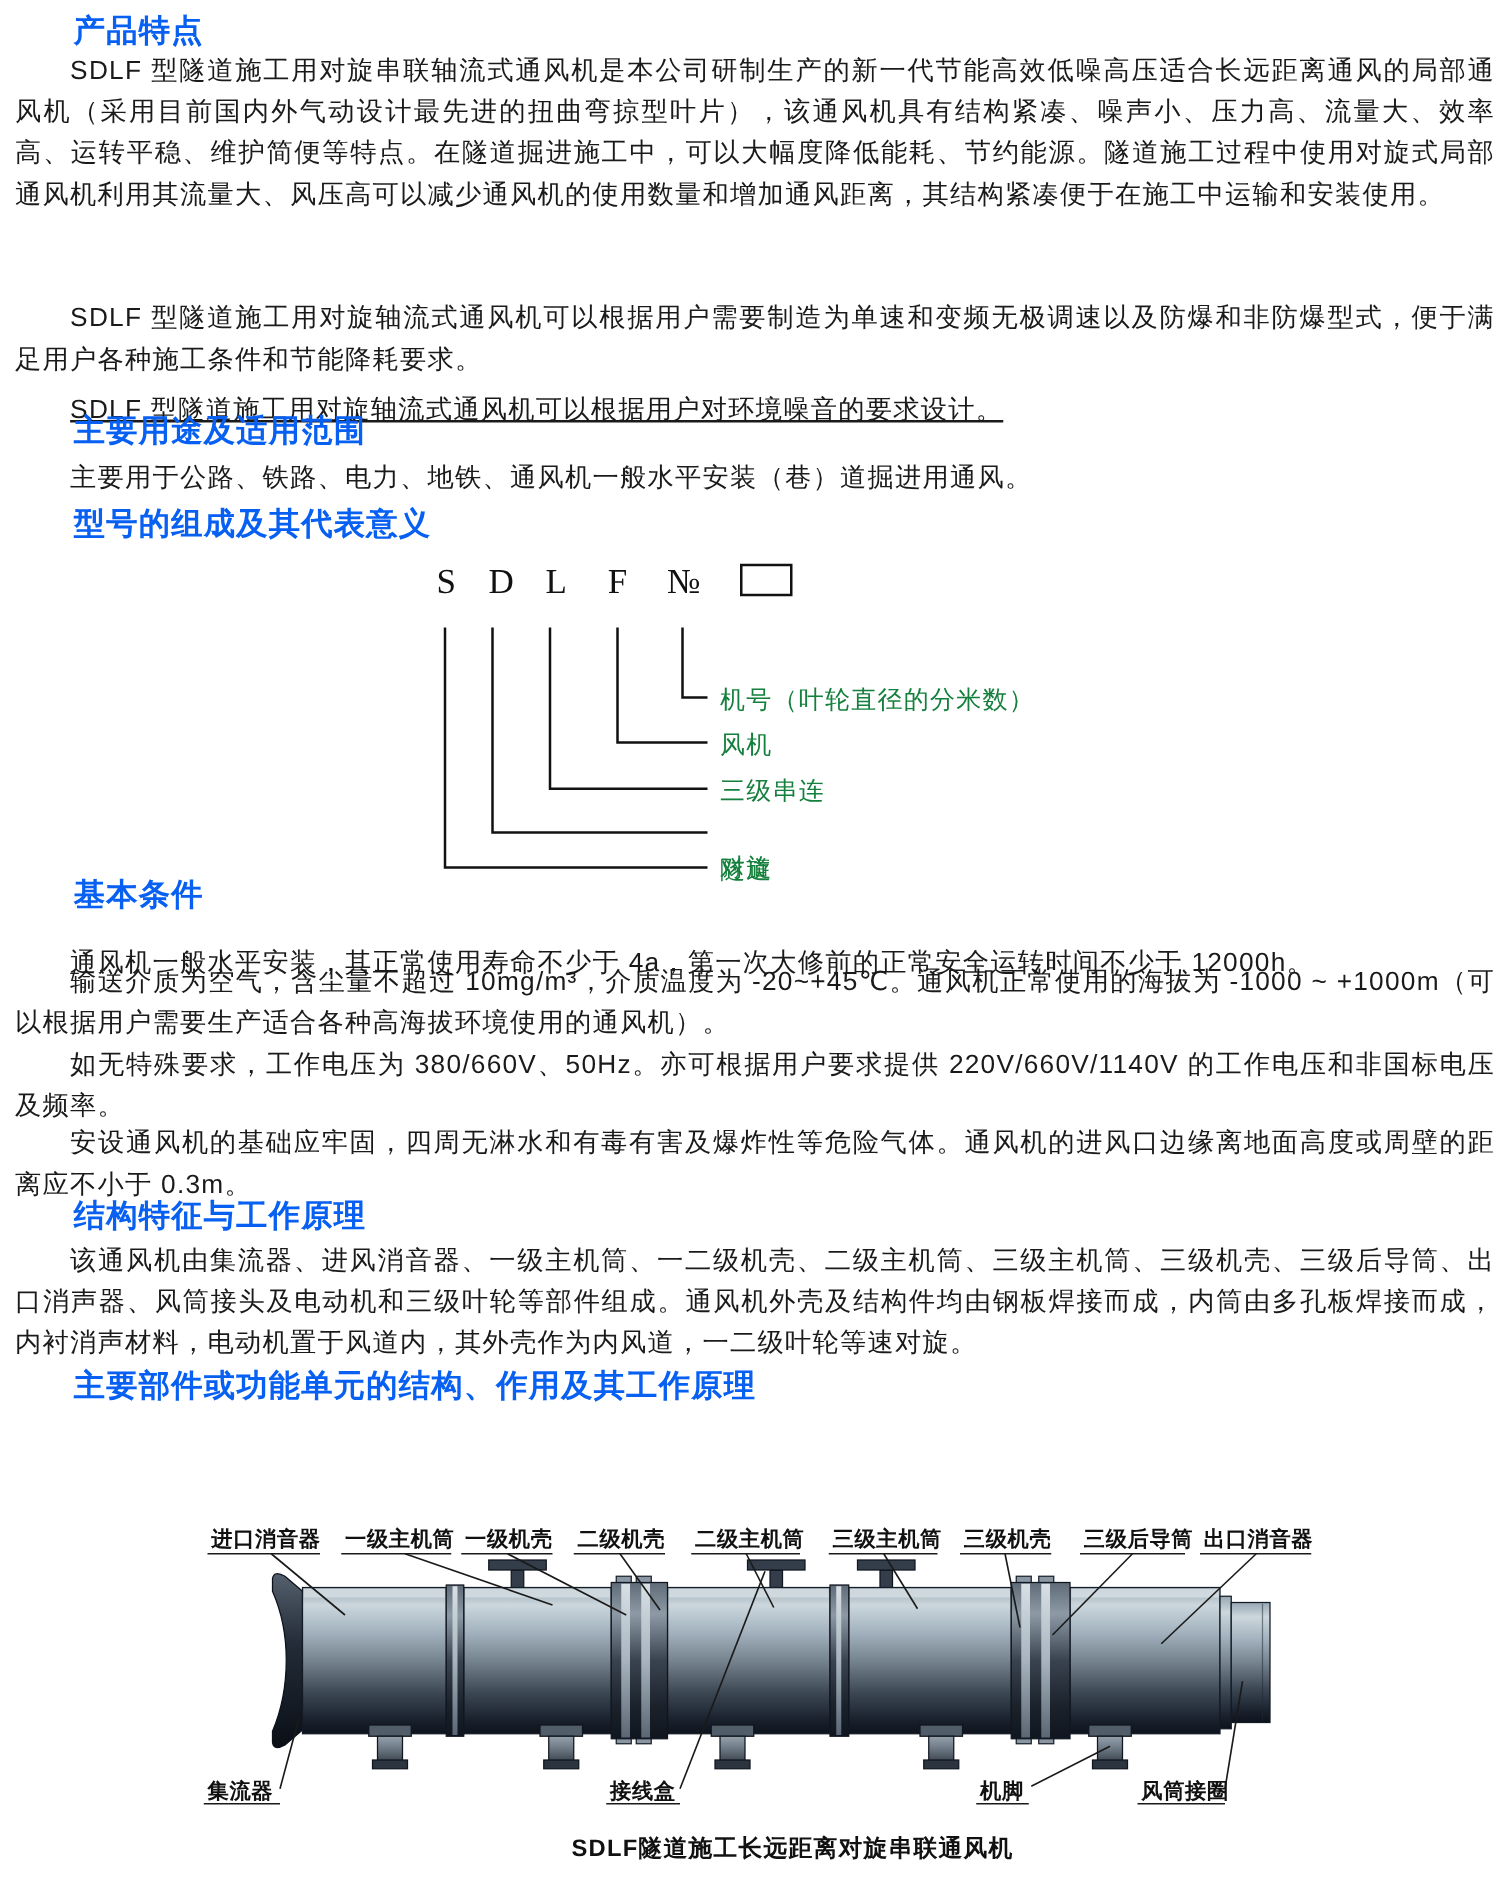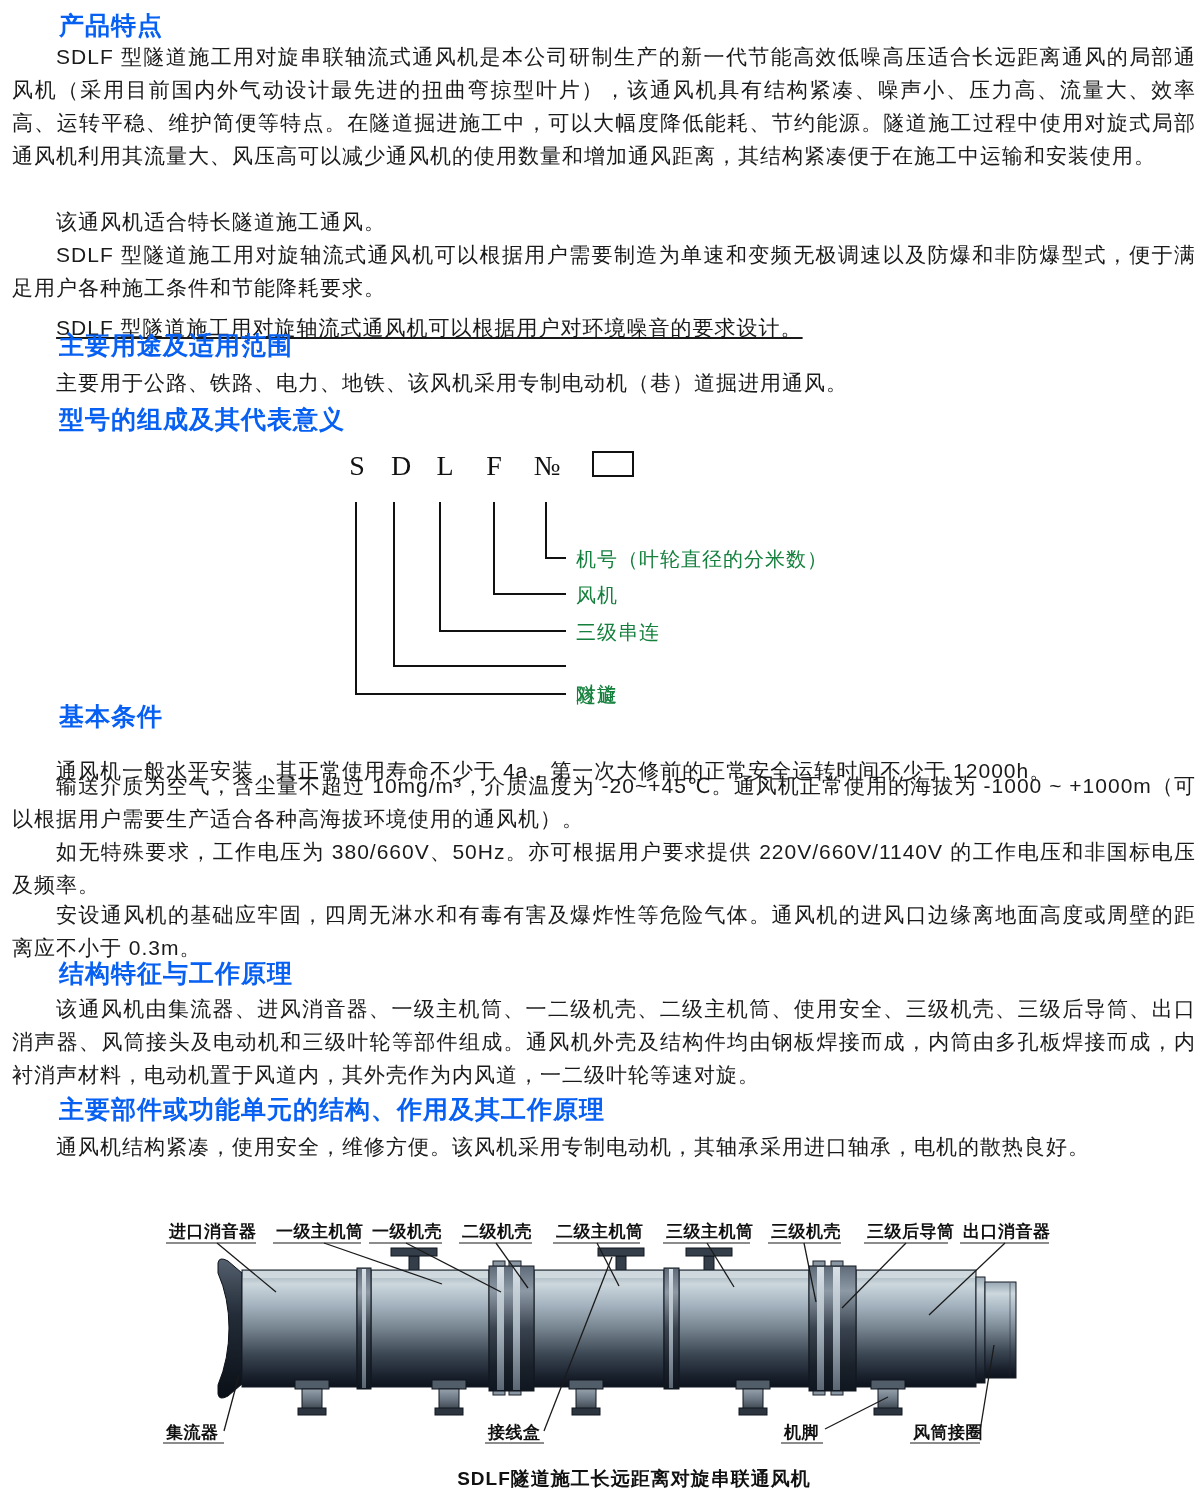--- a/index.html
+++ b/index.html
@@ -37,26 +37,25 @@
   .fan-label { font-size:17px; font-weight:600; fill:#111; letter-spacing:0.5px; }
   .fan-caption { font-size:19px; font-weight:600; fill:#111; letter-spacing:1px; }
 </style>
 </head>
 <body>
 
 <div class="page">
 
   <h2 class="sec-head abs" style="left:55px; top:10px;">产品特点</h2>
   <p class="body-text abs" style="left:8px; top:40px;">SDLF 型隧道施工用对旋串联轴流式通风机是本公司研制生产的新一代节能高效低噪高压适合长远距离通风的局部通风机（采用目前国内外气动设计最先进的扭曲弯掠型叶片），该通风机具有结构紧凑、噪声小、压力高、流量大、效率高、运转平稳、维护简便等特点。在隧道掘进施工中，可以大幅度降低能耗、节约能源。隧道施工过程中使用对旋式局部通风机利用其流量大、风压高可以减少通风机的使用数量和增加通风距离，其结构紧凑便于在施工中运输和安装使用。</p>
-  <p class="body-text abs" style="left:8px; top:205px;">该通风机适合特长隧道施工通风。</p>
   <p class="body-text abs" style="left:8px; top:238px;">SDLF 型隧道施工用对旋轴流式通风机可以根据用户需要制造为单速和变频无极调速以及防爆和非防爆型式，便于满足用户各种施工条件和节能降耗要求。</p>
   <p class="body-text abs" style="left:8px; top:311px;text-decoration:underline;">SDLF 型隧道施工用对旋轴流式通风机可以根据用户对环境噪音的要求设计。</p>
 
   <h2 class="sec-head abs" style="left:55px; top:330px;">主要用途及适用范围</h2>
-  <p class="body-text abs" style="left:8px; top:366px;">主要用于公路、铁路、电力、地铁、该风机采用专制电动机（巷）道掘进用通风。</p>
+  <p class="body-text abs" style="left:8px; top:366px;">主要用于公路、铁路、电力、地铁、通风机一般水平安装（巷）道掘进用通风。</p>
 
   <h2 class="sec-head abs" style="left:55px; top:404px;">型号的组成及其代表意义</h2>
 
   <div>
     <span class="model-letter" style="left:338px;">S</span>
     <span class="model-letter" style="left:382px;">D</span>
     <span class="model-letter" style="left:426px;">L</span>
     <span class="model-letter" style="left:475px;">F</span>
     <span class="model-letter" style="left:524px; width:38px;">№</span>
     <div class="model-box"></div>
@@ -78,24 +77,23 @@
     <div class="tree-label" style="top:682px;">隧道</div>
   </div>
 
   <h2 class="sec-head abs" style="left:55px; top:701px;">基本条件</h2>
   <p class="body-text abs" style="left:8px; top:736px;margin-top:18px;">通风机一般水平安装，其正常使用寿命不少于 4a，第一次大修前的正常安全运转时间不少于 12000h。</p>
   <p class="body-text abs" style="left:8px; top:769px;">输送介质为空气，含尘量不超过 10mg/m³，介质温度为 -20~+45℃。通风机正常使用的海拔为 -1000 ~ +1000m（可以根据用户需要生产适合各种高海拔环境使用的通风机）。</p>
   <p class="body-text abs" style="left:8px; top:835px;">如无特殊要求，工作电压为 380/660V、50Hz。亦可根据用户要求提供 220V/660V/1140V 的工作电压和非国标电压及频率。</p>
   <p class="body-text abs" style="left:8px; top:898px;">安设通风机的基础应牢固，四周无淋水和有毒有害及爆炸性等危险气体。通风机的进风口边缘离地面高度或周壁的距离应不小于 0.3m。</p>
 
   <h2 class="sec-head abs" style="left:55px; top:958px;">结构特征与工作原理</h2>
-  <p class="body-text abs" style="left:8px; top:992px;">该通风机由集流器、进风消音器、一级主机筒、一二级机壳、二级主机筒、使用安全、三级机壳、三级后导筒、出口消声器、风筒接头及电动机和三级叶轮等部件组成。通风机外壳及结构件均由钢板焊接而成，内筒由多孔板焊接而成，内衬消声材料，电动机置于风道内，其外壳作为内风道，一二级叶轮等速对旋。</p>
+  <p class="body-text abs" style="left:8px; top:992px;">该通风机由集流器、进风消音器、一级主机筒、一二级机壳、二级主机筒、三级主机筒、三级机壳、三级后导筒、出口消声器、风筒接头及电动机和三级叶轮等部件组成。通风机外壳及结构件均由钢板焊接而成，内筒由多孔板焊接而成，内衬消声材料，电动机置于风道内，其外壳作为内风道，一二级叶轮等速对旋。</p>
 
   <h2 class="sec-head abs" style="left:55px; top:1094px;">主要部件或功能单元的结构、作用及其工作原理</h2>
-  <p class="body-text abs" style="left:8px; top:1130px;">通风机结构紧凑，使用安全，维修方便。该风机采用专制电动机，其轴承采用进口轴承，电机的散热良好。</p>
 
   <svg class="abs" style="left:140px; top:1195px;" width="920" height="300" viewBox="0 0 920 300">
     <defs>
       <linearGradient id="gBarrel" x1="0" y1="0" x2="0" y2="1">
         <stop offset="0" stop-color="#97a7b2"></stop>
           <stop offset="0.12" stop-color="#ccd7dd"></stop>
         <stop offset="0.3" stop-color="#a4b3bf"></stop>
           <stop offset="0.5" stop-color="#76848f"></stop>
         <stop offset="0.72" stop-color="#3c4754"></stop>
           <stop offset="0.9" stop-color="#1a222e"></stop>

